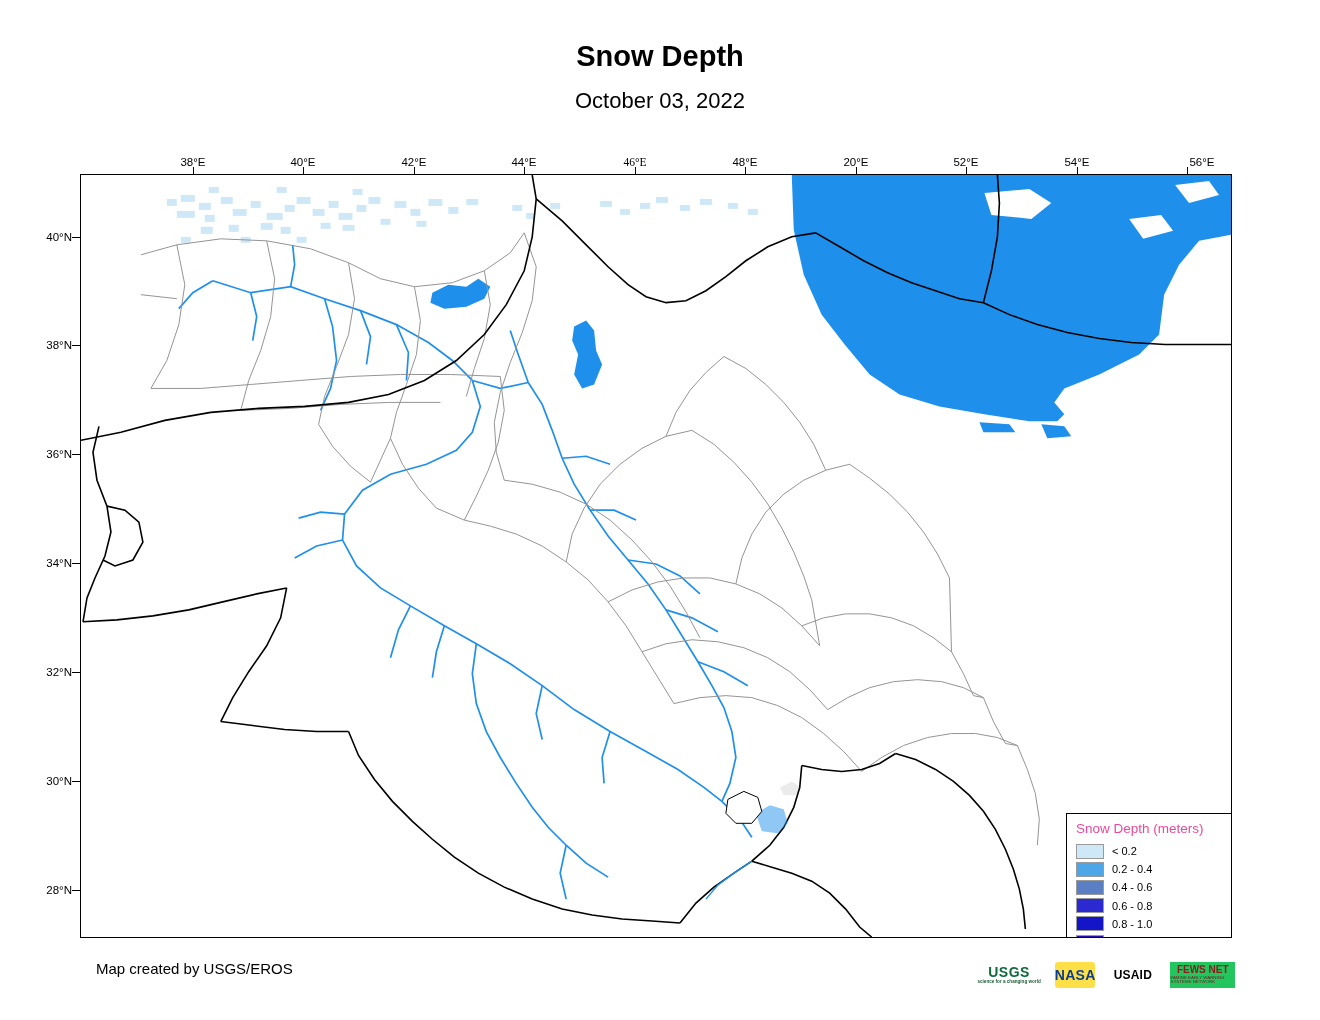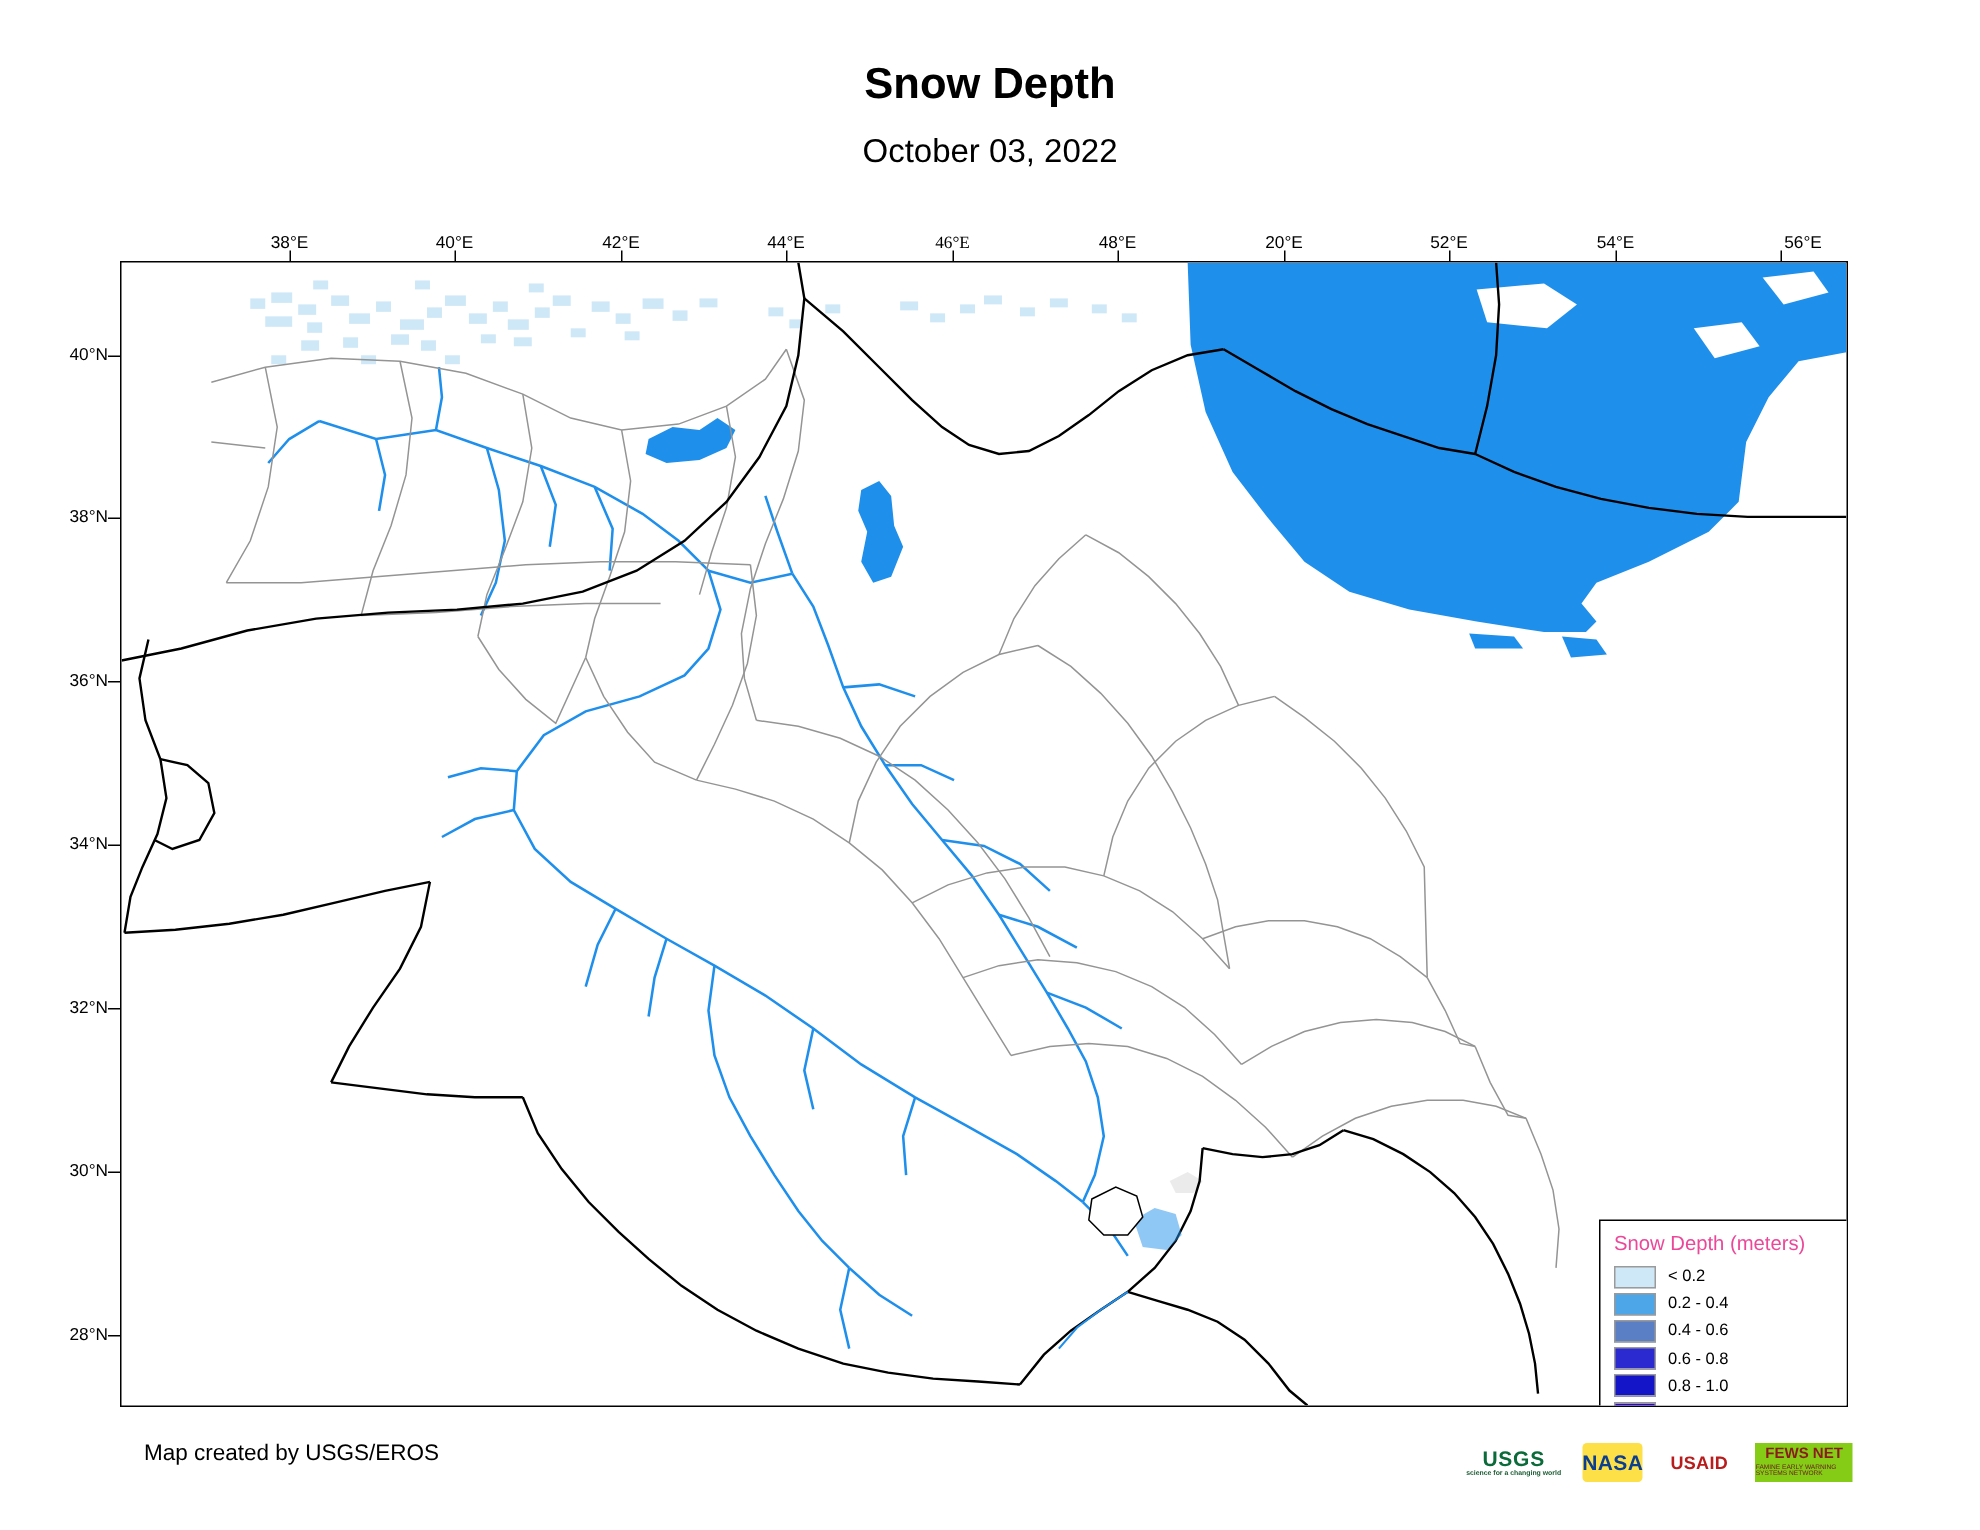--- a/index.html
+++ b/index.html
@@ -59,25 +59,25 @@
     width:82px;background:#ffffff;color:#0b6b3a;border:1px solid #ffffff;
     flex-direction:column;line-height:1.05;
   }
   .logo-usgs .big{font-size:14px;letter-spacing:.5px;}
   .logo-usgs .small{font-size:4.6px;color:#1a5c33;}
   .logo-nasa{
     width:40px;background:#fde047;color:#0b3d91;border-radius:3px;
     font-size:14px;letter-spacing:.3px;
   }
   .logo-usaid{
-    width:62px;background:#fff;color:#b91c1c;font-size:12px;font-weight:bold;
+    width:62px;background:#fff;color:#000000;font-size:12px;font-weight:bold;
     letter-spacing:.2px;
   }
   .logo-fews{
-    width:78px;background:#84cc16;color:#8a1c1c;font-size:10px;font-weight:bold;
+    width:78px;background:#22c55e;color:#8a1c1c;font-size:10px;font-weight:bold;
     flex-direction:column;line-height:1.05;
   }
   .logo-fews .small{font-size:4.4px;color:#6d2020;font-weight:normal;}
 </style>
 </head>
 <body>
 
 <div class="title">Snow Depth</div>
 <div class="subtitle">October 03, 2022</div>
 

